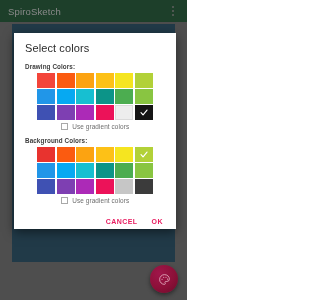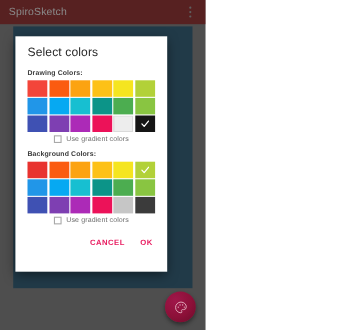--- a/index.html
+++ b/index.html
@@ -17,21 +17,21 @@
     height: 300px;
     overflow: hidden;
     background: #6e6e6e;
   }
 
   
   .app-bar {
     position: absolute;
     left: 0; top: 0;
     width: 187px; height: 22px;
-    background: #7f1d1d;
+    background: #14532d;
     display: flex;
     align-items: center;
     padding: 0 8px;
   }
   .app-title {
     color: #d8d8d8;
     font-size: 9.5px;
     letter-spacing: 0.15px;
     flex: 1;
   }
@@ -79,24 +79,24 @@
     display: flex;
     align-items: center;
     justify-content: center;
   }
   .fab svg { display: block; }
 
   
   .dialog {
     position: absolute;
     left: 14px; top: 33px;
-    width: 138px;
+    width: 162px;
     background: #ffffff;
     box-shadow: 0 3px 10px rgba(0,0,0,0.5);
-    padding: 9px 11px 20px 11px;
+    padding: 9px 11px 2px 11px;
   }
   .dialog-title {
     font-size: 11px;
     color: #2b2b2b;
     font-weight: normal;
     margin-bottom: 9px;
     letter-spacing: 0.1px;
   }
   .section-label {
     font-size: 6.3px;

